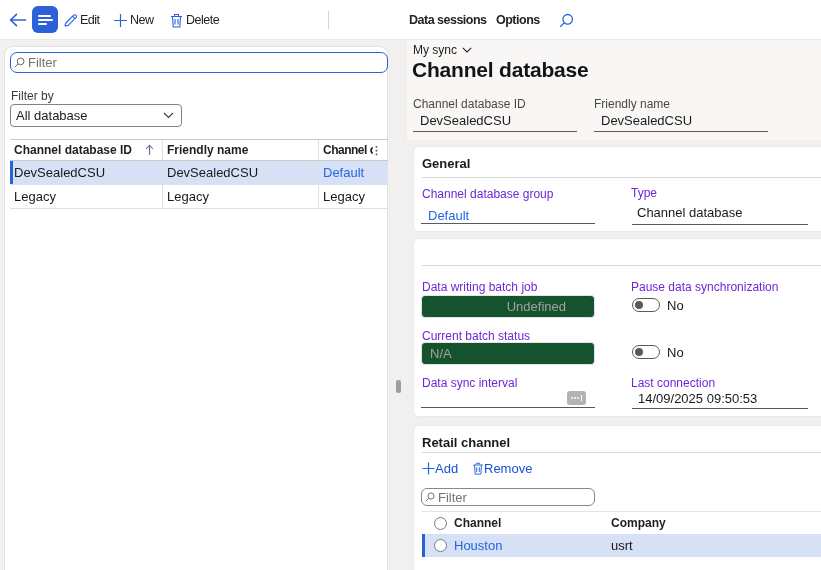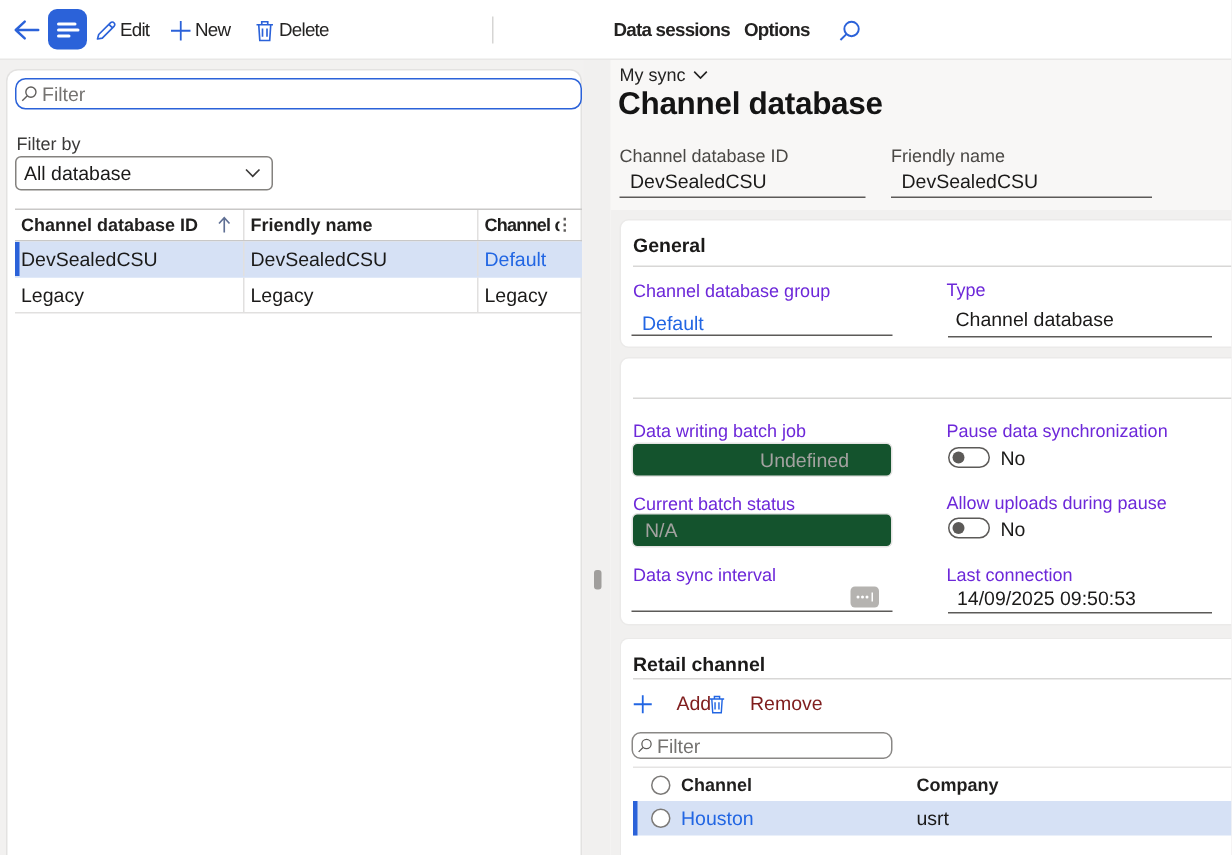--- a/index.html
+++ b/index.html
@@ -122,21 +122,21 @@
   .toggle .knob { position:absolute; left:2px; top:2px; width:8px; height:8px; border-radius:50%; background:#5c5a58; }
   .toggle-label { position:absolute; font-size:13px; color:#1b1a19; }
   .ellipsis-btn {
     position:absolute; width:19px; height:14px; background:#b5b3b0; border-radius:3px;
     display:flex; align-items:center; justify-content:center; gap:1px;
   }
   .ellipsis-btn .dot { width:2px; height:2px; background:#fff; border-radius:50%; }
   .ellipsis-btn .bar { width:1.5px; height:6px; background:#fff; margin-left:1px; }
 
   
-  .rc-action { position:absolute; font-size:13px; color:#7f1d1d; display:flex; align-items:flex-end; gap:16px; }
+  .rc-action { position:absolute; font-size:13px; color:#1d4ed8; display:flex; align-items:center; gap:0; }
   .rc-filter {
     position:absolute; left:7px; top:62px; width:174px; height:18px;
     border:1px solid #8a8886; border-radius:6px; background:#fff;
     display:flex; align-items:center; padding-left:3px; gap:3px;
   }
   .rgrid { position:absolute; left:8px; top:85px; right:0; font-size:13px; }
   .rgrid .hdr { display:flex; height:23px; align-items:center; border-top:1px solid #e5e4e3; font-weight:bold; font-size:12px; color:#201f1e; }
   .rgrid .row { display:flex; height:23px; align-items:center; }
   .rgrid .row.selected { background:#d6e1f5; box-shadow:inset 3px 0 0 #2b62d9; }
   .radio { width:13px; height:13px; border:1px solid #7c7a78; border-radius:50%; background:#fff; margin-left:12px; flex:none; }
@@ -292,21 +292,20 @@
         <span class="bar"></span>
     </div>
     <div class="f-line" style="left:7px; top:168px; width:174px;"></div>
 
     <div class="f-label" style="left:217px; top:41px;">Pause data synchronization</div>
     <div class="toggle" style="left:218px; top:59px;">
         <div class="knob"></div>
       </div>
     <div class="toggle-label" style="left:253px; top:59px;">No</div>
 
-    <div class="f-label" style="left:217px; top:89px;">Allow uploads during pause</div>
     <div class="toggle" style="left:218px; top:106px;">
         <div class="knob"></div>
       </div>
     <div class="toggle-label" style="left:253px; top:106px;">No</div>
 
     <div class="f-label" style="left:217px; top:137px;text-align:center;">Last connection</div>
     <div class="f-value" style="left:224px; top:152px;">14/09/2025 09:50:53</div>
     <div class="f-line" style="left:218px; top:169px; width:176px;"></div>
   </div>
 

